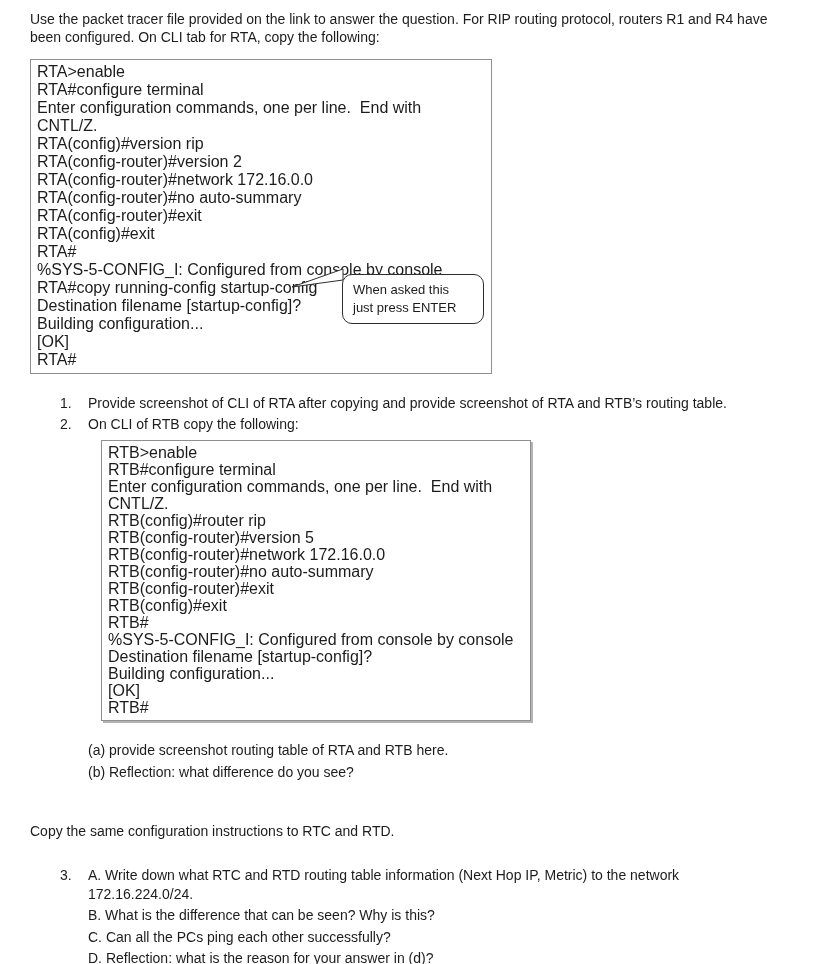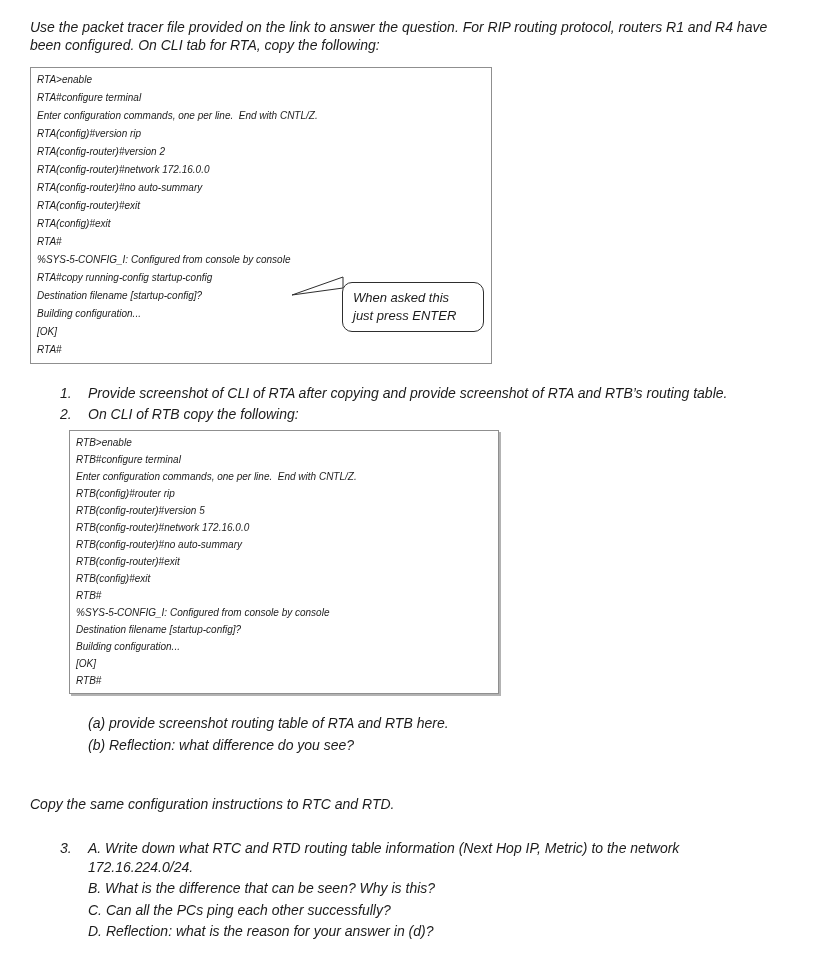--- a/index.html
+++ b/index.html
@@ -5,38 +5,38 @@
   * { box-sizing: border-box; margin: 0; padding: 0; }
   html, body { background: #ffffff; }
   body {
     width: 836px;
     height: 964px;
     font-family: "Liberation Sans", sans-serif;
     color: #1c1c1c;
     position: relative;
     overflow: hidden;
   }
-  .page { position: relative; width: 836px; height: 916px; padding-top: 18px; font-style: italic; }
+  .page { position: relative; width: 836px; height: 916px; padding-top: 10px; }
 
   .para { font-size: 14px; line-height: 1.32; }
   .intro { margin: 0 30px; width: 772px; }
 
   .code-block {
     border: 1px solid #8f8f8f;
     background: #ffffff;
     font-family: "Liberation Sans", sans-serif;
-    font-size: 10px;
+    font-size: 16px;
     padding: 3px 6px 4px 6px;
   }
   .code-block .code-line { line-height: 18px; white-space: pre-wrap; }
 
   .rta-wrap { position: relative; margin: 12px 0 0 30px; width: 462px; }
   .rta-wrap .code-block { width: 462px; }
 
-  .rtb-wrap { margin: 6px 0 0 69px; width: 430px; }
+  .rtb-wrap { margin: 6px 0 0 101px; width: 430px; }
   .rtb-wrap .code-block { width: 430px; box-shadow: 2px 2px 0 #b3b3b3; }
   .rtb-wrap .code-block .code-line { line-height: 17px; }
 
   .callout-bubble {
     position: absolute;
     left: 312px; top: 215px;
     width: 142px;
     background: #ffffff;
     border: 1px solid #2e2e2e;
     border-radius: 10px;

